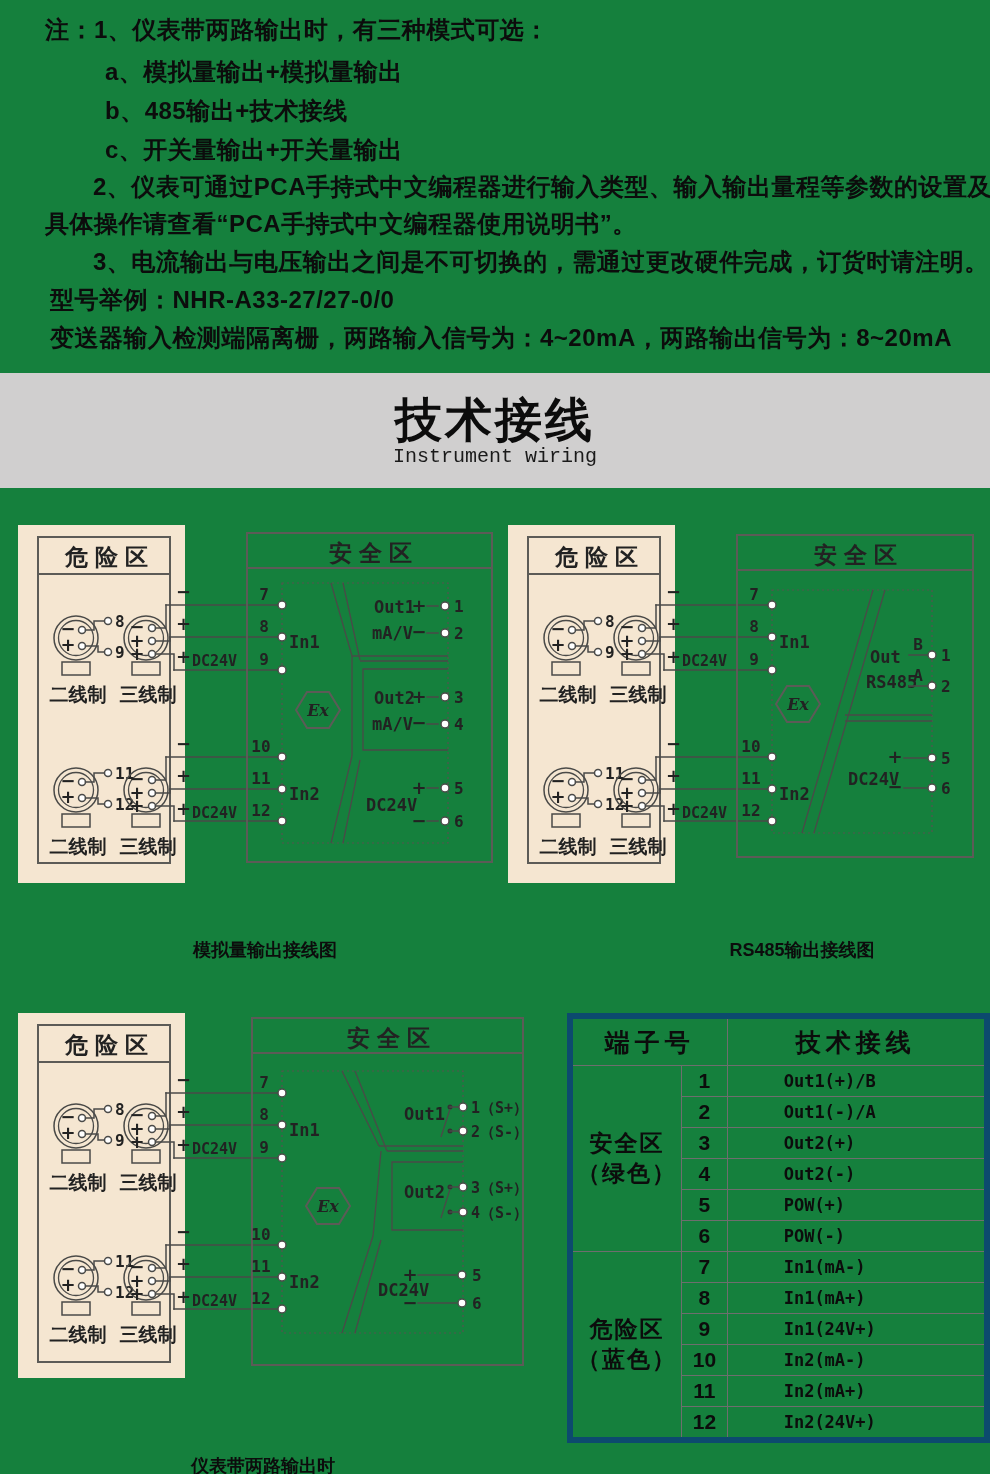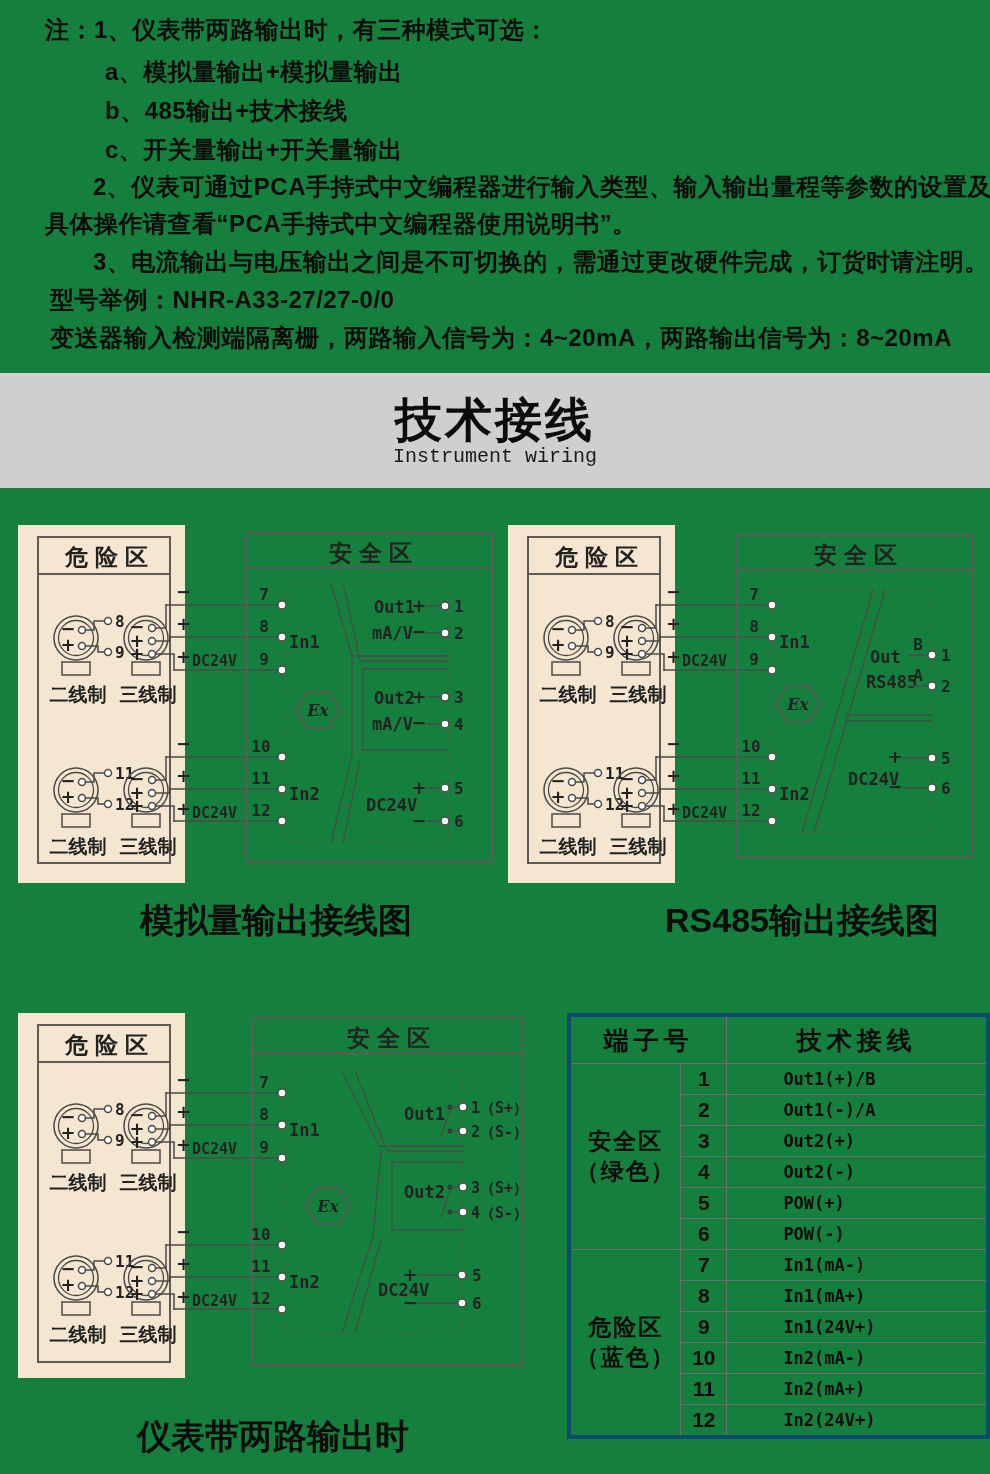--- a/index.html
+++ b/index.html
@@ -5,42 +5,42 @@
   html,body{margin:0;padding:0;background:#fff;}
   .page{position:relative;width:990px;height:1474px;background:#15803d;overflow:hidden;
         font-family:"Liberation Sans",sans-serif;color:#0c0c0c;}
   
   .notes p{position:absolute;margin:0;font-weight:700;font-size:24px;white-space:nowrap;letter-spacing:0.5px;}
   
   .banner{position:absolute;left:0;top:373px;width:990px;height:115px;background:#d0cfcf;text-align:center;}
   .banner-title{font-size:47px;font-weight:700;letter-spacing:3px;padding-top:22px;line-height:1.05;}
   .banner-sub{font-size:20px;font-weight:400;color:#1a1a1a;margin-top:1px;font-family:Liberation Mono, monospace;}
   
-  .caption{position:absolute;font-size:34px;font-weight:700;text-align:center;white-space:nowrap;}
+  .caption{position:absolute;font-size:18px;font-weight:700;text-align:center;white-space:nowrap;margin-top:40px;}
   
   svg.diag{position:absolute;overflow:visible;}
   .beige{fill:#f5e6d1;}
   .d-box{stroke:#5c5b57;stroke-width:2;fill:none;}
   .d-line{stroke:#4a4a48;stroke-width:1.5;fill:none;stroke-linecap:square;}
   .d-thin{stroke:#4a4a48;stroke-width:1.3;fill:none;}
   .d-dot{stroke:#55544f;stroke-width:1.2;fill:none;stroke-dasharray:2 3;}
   .d-term{stroke:#4a4a48;stroke-width:1.5;fill:#fff;}
   .d-fill{fill:#333;stroke:none;}
   svg text{fill:#222;}
   .zone{font:700 23px "Liberation Sans",sans-serif;letter-spacing:7px;}
   .wlabel{font:700 19px "Liberation Sans",sans-serif;}
   .io{font:700 17px "DejaVu Sans Mono",monospace;}
   .io2{font:700 15px "DejaVu Sans Mono",monospace;}
   .num{font:700 16px "DejaVu Sans Mono",monospace;}
   .sign{font:700 18px "DejaVu Sans",sans-serif;}
   .ex{font:italic 700 16px "DejaVu Serif",serif;}
   
   table.ttable{position:absolute;left:567px;top:1013px;border-collapse:collapse;table-layout:fixed;}
   .ttable th,.ttable td{border:1.5px solid #6e6e6e;padding:0;}
-  .ttable{border:4px solid #0c4a6e;padding-left:16px;}
+  .ttable{border:6px solid #0c4a6e;padding-left:16px;}
   .ttable th{height:46px;font-size:25px;font-weight:700;letter-spacing:5px;}
   td.tnum{width:50px;height:30px;text-align:center;font-size:21px;font-weight:700;
           font-family:"Liberation Sans",sans-serif;}
   td.tdesc{width:228px;font:700 17px "DejaVu Sans Mono",monospace;padding-left:56px;}
   td.group{width:123px;text-align:center;font-size:23px;font-weight:700;line-height:1.3;letter-spacing:2px;}
 </style>
 </head>
 <body>
 
 <div class="page">

